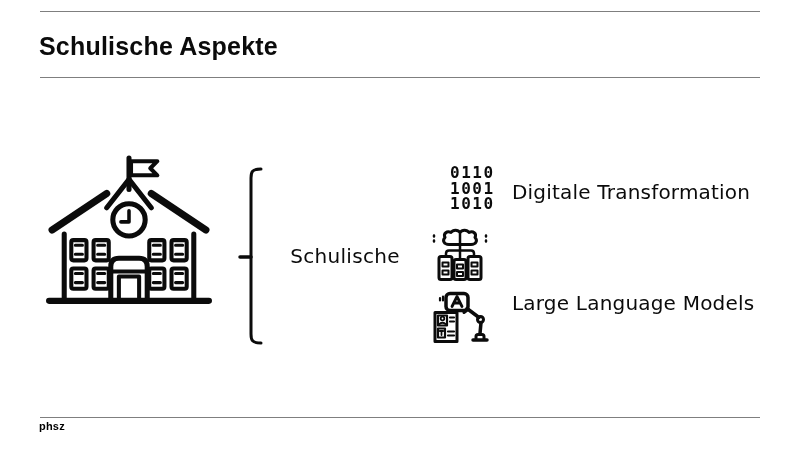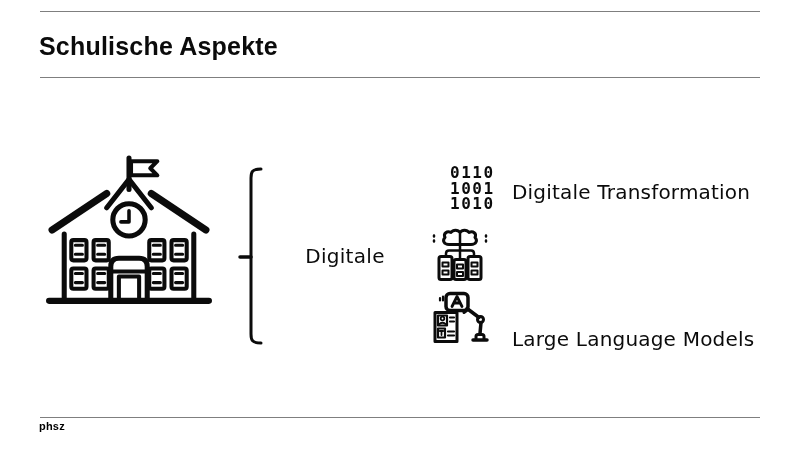--- a/index.html
+++ b/index.html
@@ -42,21 +42,21 @@
   .timescale.r1{top:179px;}
   .timescale.r2{top:244px;}
   .timescale.r3{top:308px;}
   .topic{
     position:absolute;left:512px;
     font-size:20px;letter-spacing:0.2px;
     color:#0b0b0b;white-space:nowrap;
   }
   .topic.r1{top:180px;}
   .topic.r2{top:245px;}
-  .topic.r3{top:327px;}
+  .topic.r3{top:291px;}
   .binary{
     position:absolute;left:433px;top:165px;
     font-family:"DejaVu Sans Mono", monospace;
     font-weight:bold;font-size:16px;line-height:15.5px;
     letter-spacing:1.5px;color:#0b0b0b;margin-left:17px;
   }
   .binary span{display:block;}
   .mid-icon{position:absolute;}
   .ml-icon{left:431px;top:228px;}
   .llm-icon{left:433px;top:291px;}
@@ -102,21 +102,21 @@
     </svg>
   </div>
 
   <div class="brace">
     <svg width="26" height="180" viewBox="0 0 26 180" fill="none" stroke="#0b0b0b" stroke-linecap="round" stroke-linejoin="round">
       <path d="M24 3 C15 3 14 6 14 12 V168 C14 174 15 177 24 177" stroke-width="3"></path>
       <path d="M14 91 H3" stroke-width="3.5"></path>
     </svg>
   </div>
 
-  <div class="timescale r2">Digitale</div>
+  <div class="timescale r2">Schulische</div>
 
   <div class="binary">
     <span>0110</span>
     <span>1001</span>
     <span>1010</span>
   </div>
 
   <div class="mid-icon ml-icon">
     <svg width="58" height="55" viewBox="0 0 58 54" fill="none" stroke="#0b0b0b" stroke-linecap="round" stroke-linejoin="round">
       <path d="M18 16 C13 16 11 12 14 9 C12 5 16 2 20 4 C22 1 27 1 29 4 C31 1 36 1 38 4 C42 2 46 5 44 9 C47 12 45 16 40 16 Z" stroke-width="3"></path>

